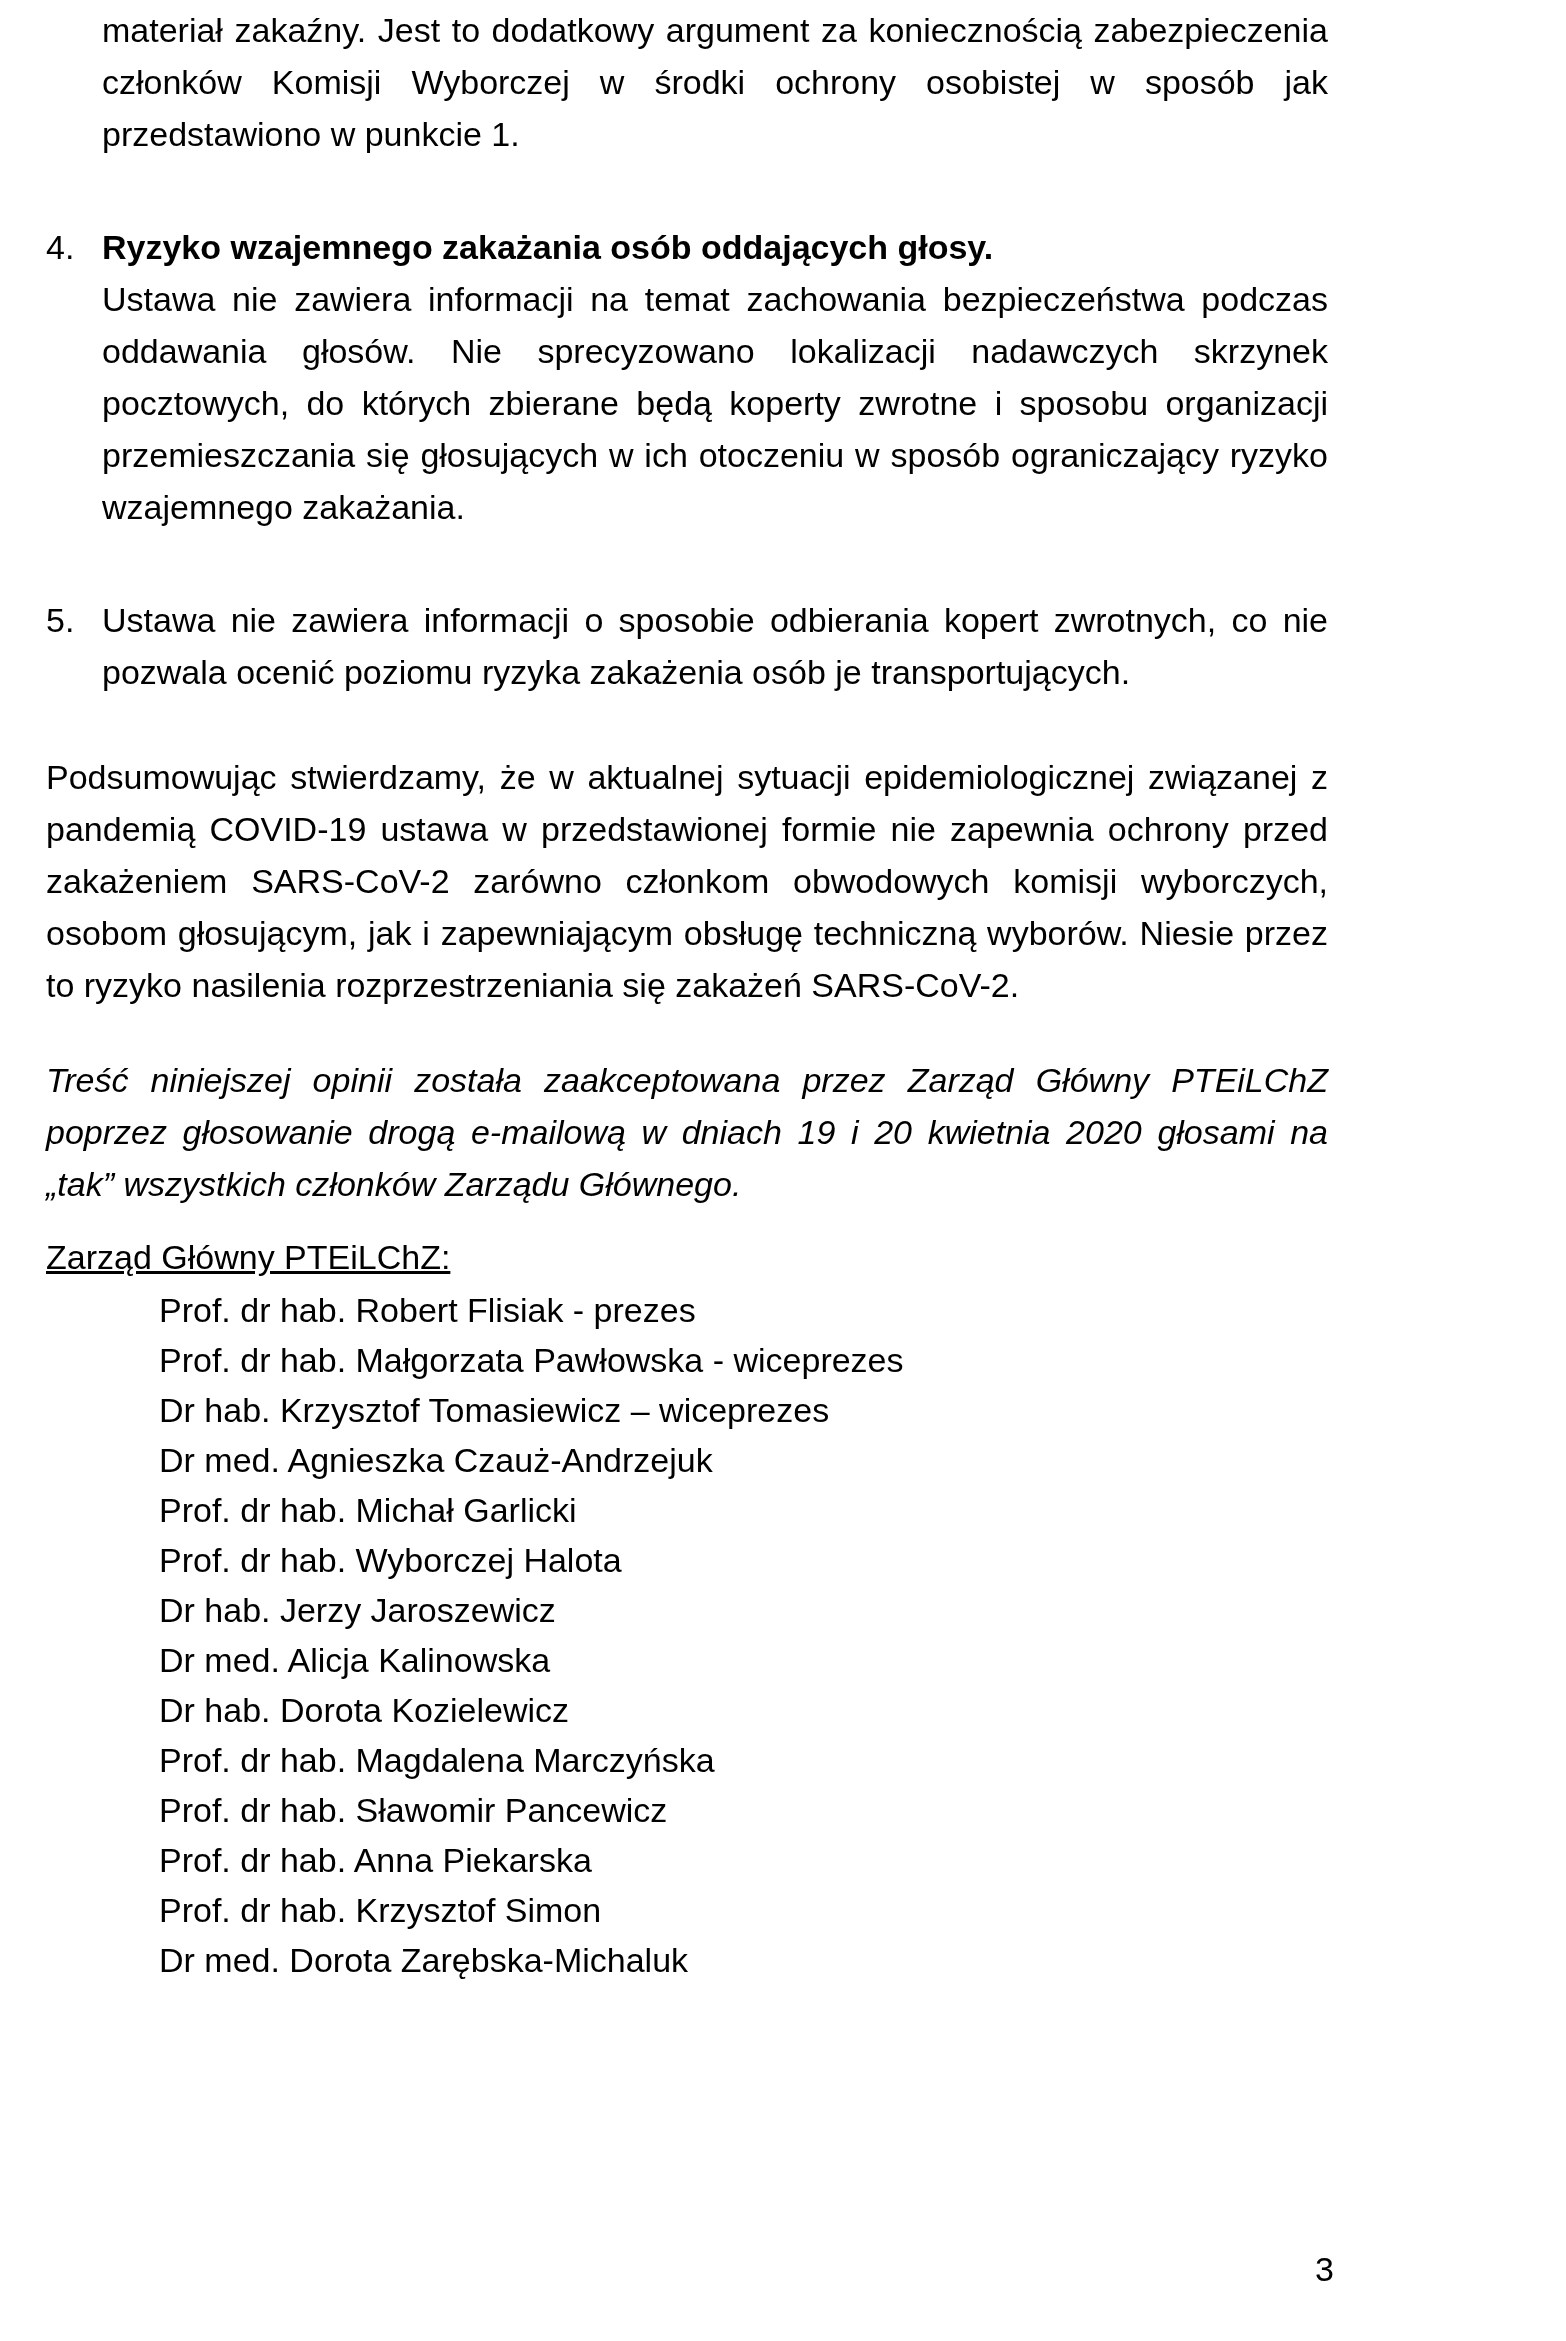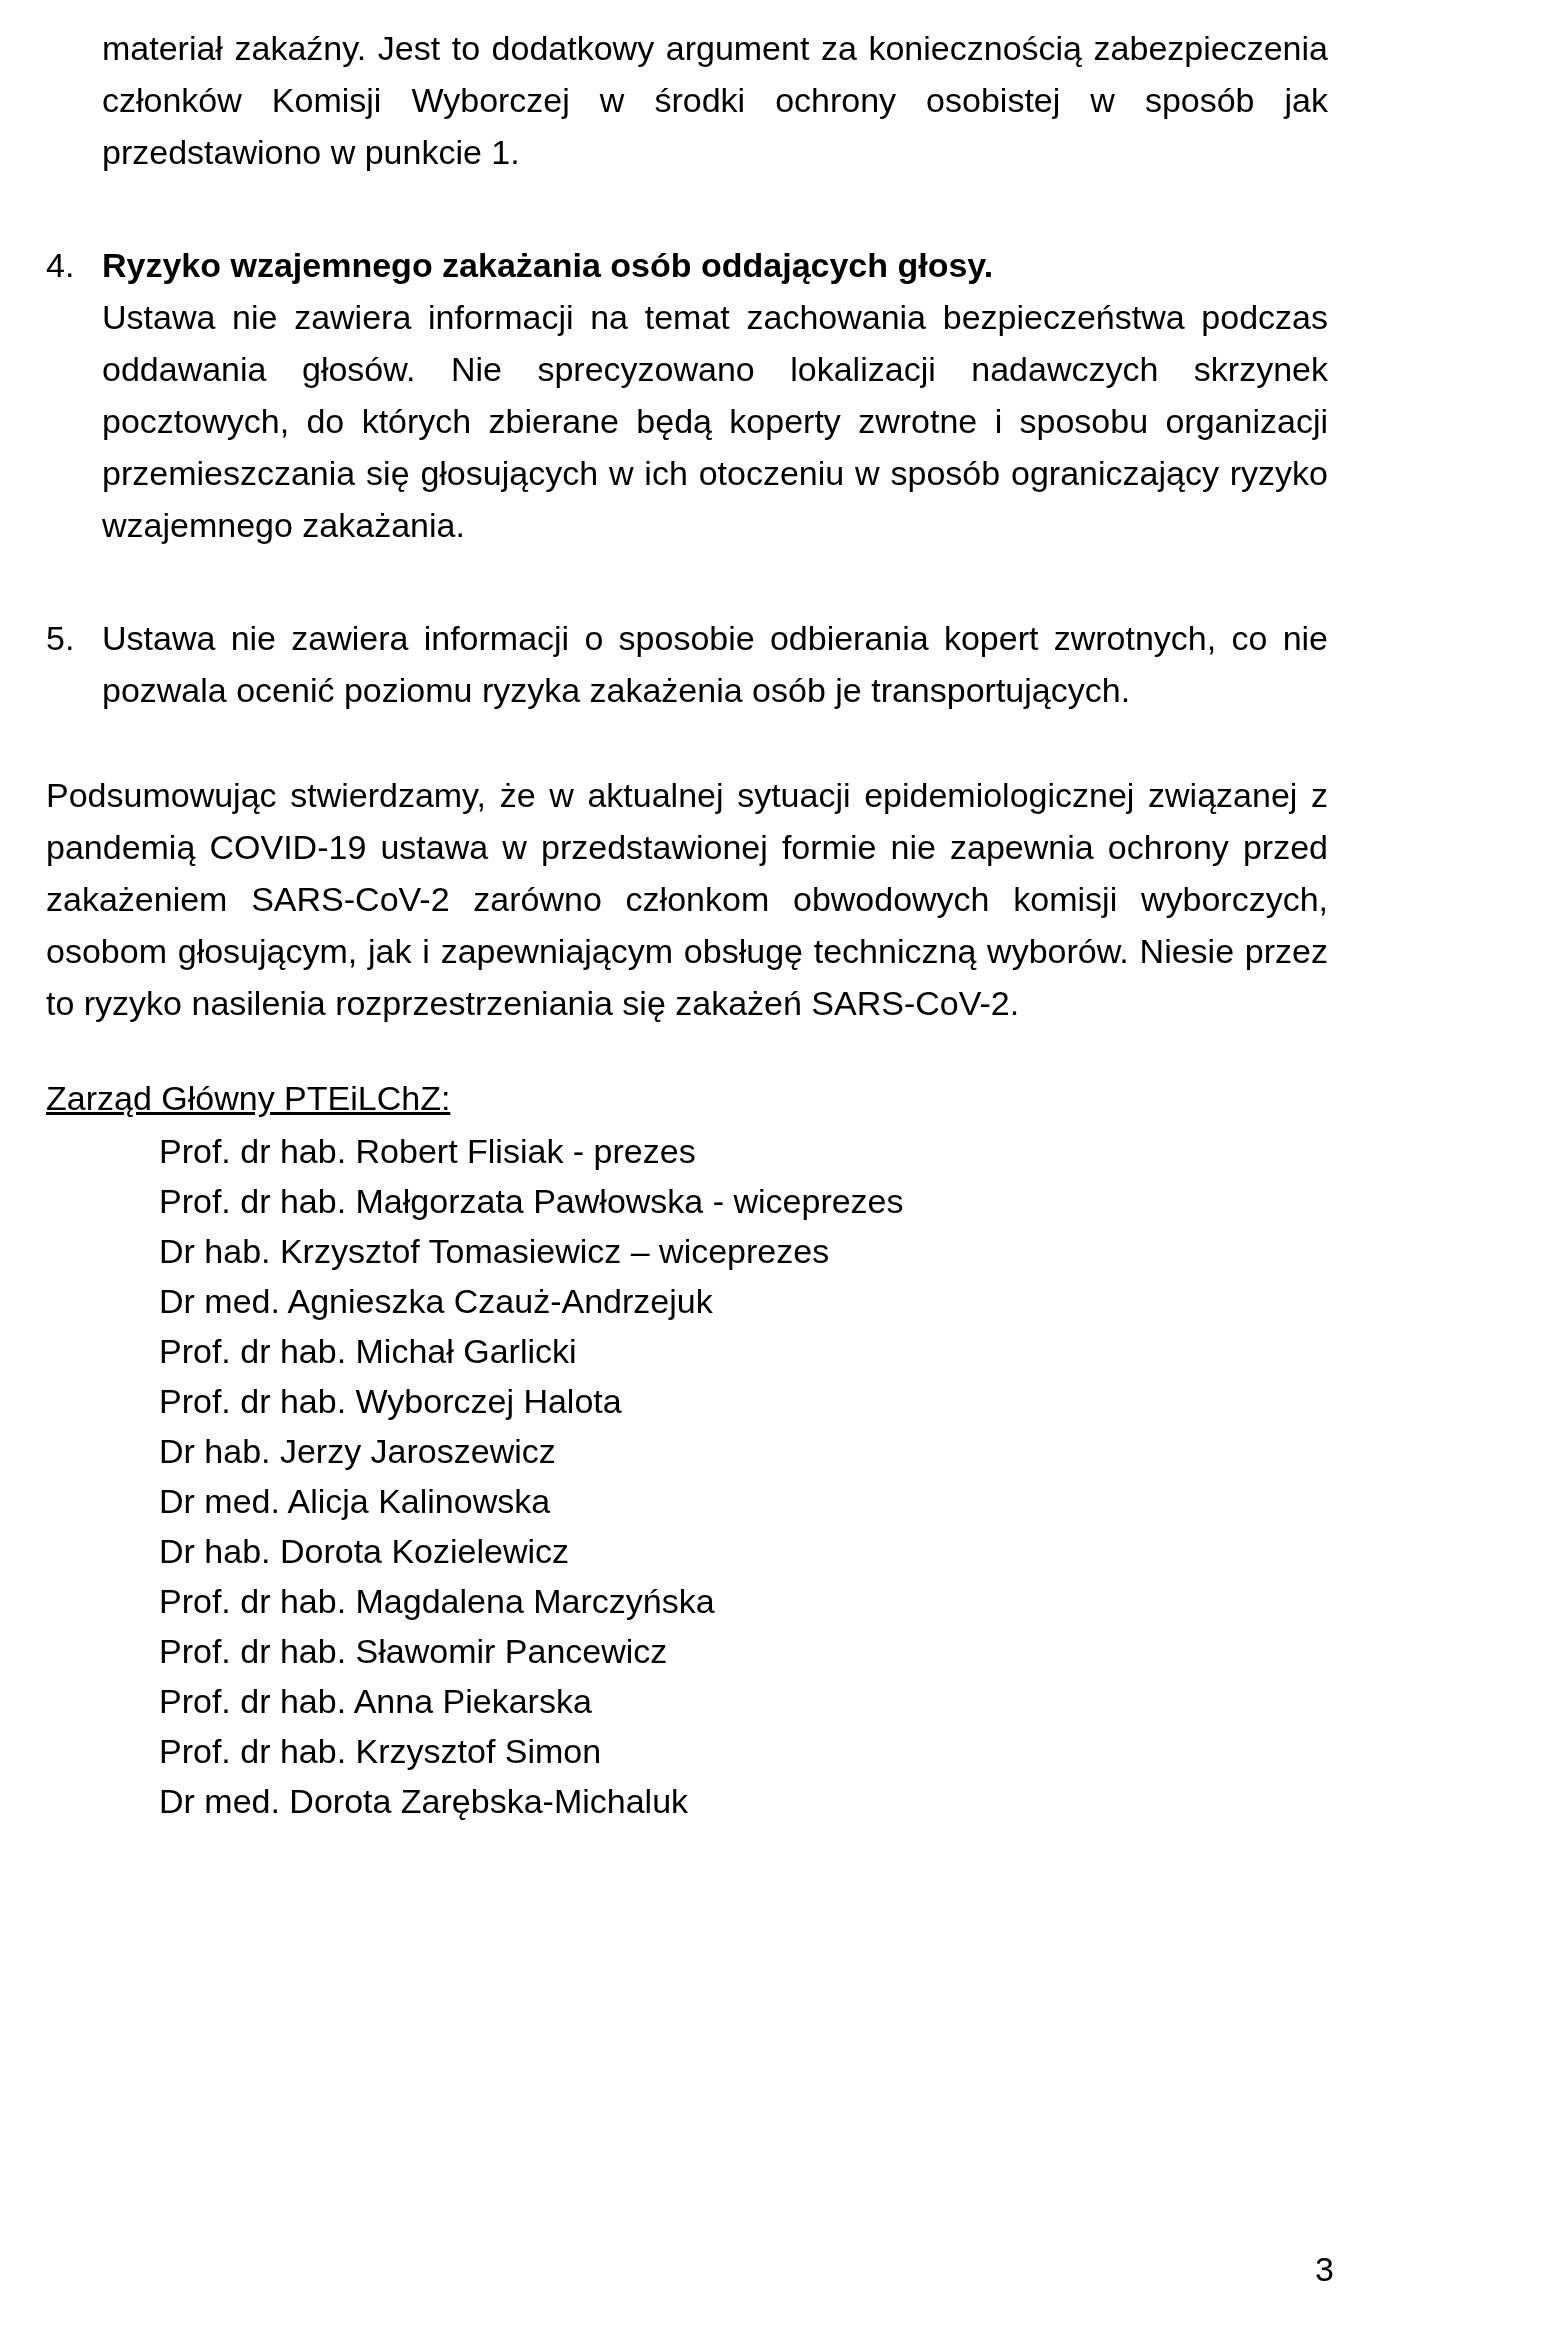--- a/index.html
+++ b/index.html
@@ -10,21 +10,21 @@
   .page {
     position: relative;
     width: 1398px;
     height: 2342px;
     box-sizing: border-box;
     background: #ffffff;
     color: #000000;
     font-family: "Liberation Sans", sans-serif;
     font-size: 34px;
     line-height: 52px;
-    padding: 22px 70px 0 46px;
+    padding: 4px 70px 0 46px;
     overflow: hidden;
   }
   .justify {
     text-align: justify;
     text-justify: inter-word;
   }
   p { margin: 0; }
   .para-intro {
     margin-left: 56px;
     margin-bottom: 61px;
@@ -82,20 +82,21 @@
 
   <div class="list-item list-item-5">
     <span class="list-num">5.</span>
     <div class="item-content">
       <p class="justify">Ustawa nie zawiera informacji o sposobie odbierania kopert zwrotnych, co nie pozwala ocenić poziomu ryzyka zakażenia osób je transportujących.</p>
     </div>
   </div>
 
   <p class="para-summary justify">Podsumowując stwierdzamy, że w aktualnej sytuacji epidemiologicznej związanej z pandemią COVID-19 ustawa w przedstawionej formie nie zapewnia ochrony przed zakażeniem SARS-CoV-2 zarówno członkom obwodowych komisji wyborczych, osobom głosującym, jak i zapewniającym obsługę techniczną wyborów. Niesie przez to ryzyko nasilenia rozprzestrzeniania się zakażeń SARS-CoV-2.</p>
 
+  <p class="para-acceptance justify">Treść niniejszej opinii została zaakceptowana przez Zarząd Główny PTEiLChZ poprzez głosowanie drogą e-mailową w dniach 19 i 20 kwietnia 2020 głosami na „tak” wszystkich członków Zarządu Głównego.</p>
 
   <div class="board-section">
     <span class="board-heading">Zarząd Główny PTEiLChZ:</span>
     <div class="board-member">Prof. dr hab. Robert Flisiak - prezes</div>
     <div class="board-member">Prof. dr hab. Małgorzata Pawłowska - wiceprezes</div>
     <div class="board-member">Dr hab. Krzysztof Tomasiewicz – wiceprezes</div>
     <div class="board-member">Dr med. Agnieszka Czauż-Andrzejuk</div>
     <div class="board-member">Prof. dr hab. Michał Garlicki</div>
     <div class="board-member">Prof. dr hab. Wyborczej Halota</div>
     <div class="board-member">Dr hab. Jerzy Jaroszewicz</div>

